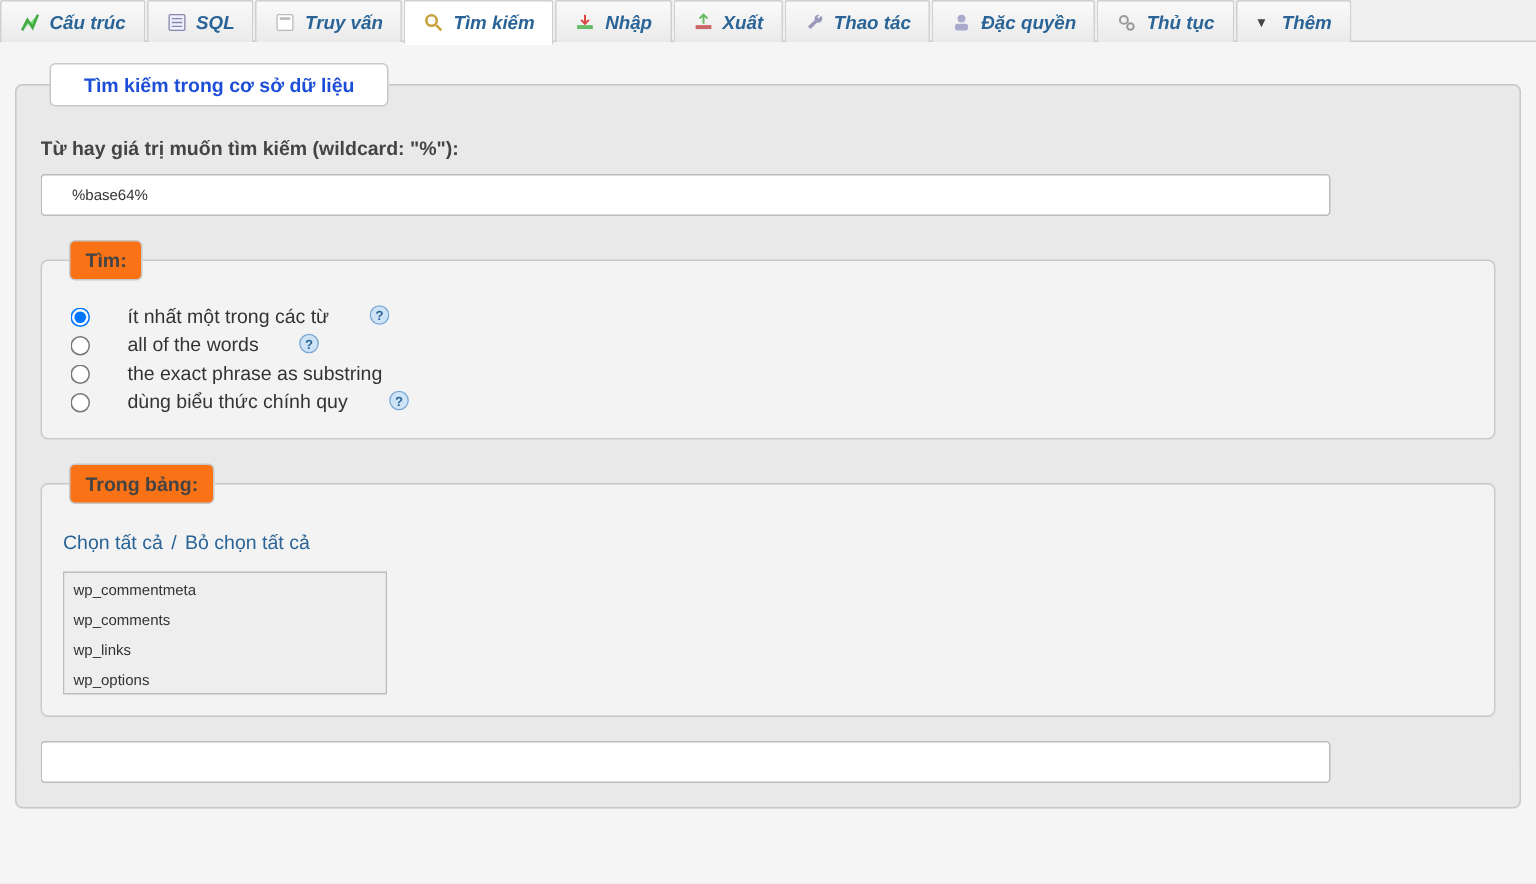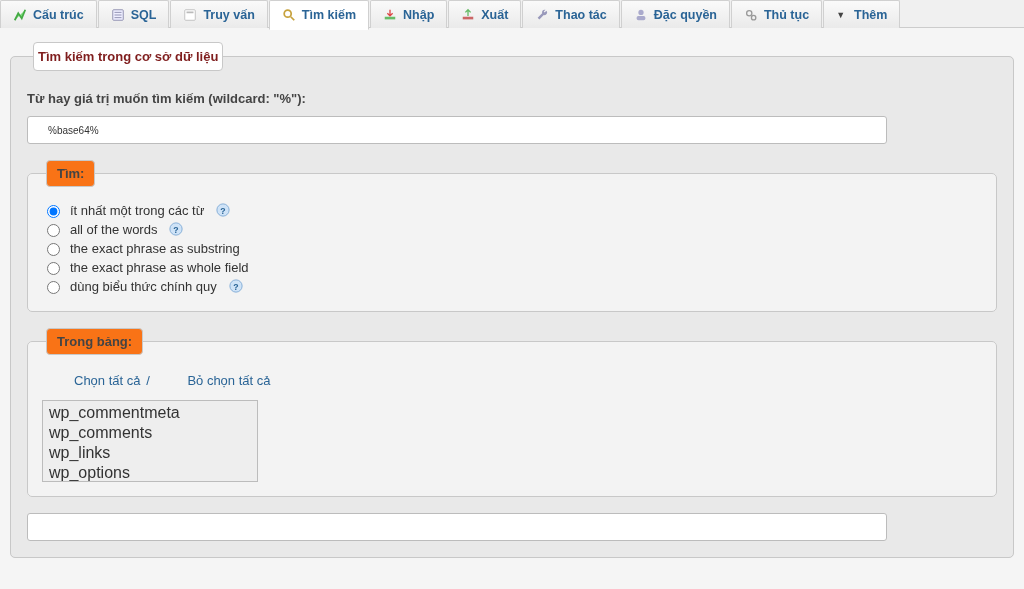--- a/index.html
+++ b/index.html
@@ -25,20 +25,21 @@
     border: 1px solid #d0d0d0;
     border-bottom: none;
     background: linear-gradient(#fafafa, #eaeaea);
     color: #2a6496;
     font-weight: 700;
     cursor: pointer;
     margin-right: 1px;
     height: 28px;
     font-size: 12.5px;
     border-radius: 2px 2px 0 0;
+    font-style: italic;
   }
   .tab.active {
     background: #ffffff;
     height: 30px;
     position: relative;
     z-index: 2;
     margin-bottom: -1px;
     border-bottom: 1px solid #fff;
     color: #2a6496;
   }
@@ -53,23 +54,23 @@
     background: #e9e9e9;
     border-radius: 5px;
     margin: 0 0 14px 0;
     padding: 14px 16px 16px 16px;
     position: relative;
   }
   fieldset.panel > legend {
     background: #fff;
     border: 1px solid #c8c8c8;
     border-radius: 4px;
-    padding: 6px 4px;
+    padding: 6px 22px;
     font-weight: 700;
-    color: #7f1d1d;
+    color: #1d4ed8;
     margin-left: 6px;
   }
   .label-row {
     margin: 6px 0 10px 0;
     color: #444;
     font-weight: bold;
   }
   input[type=text].wide {
     width: 860px;
     max-width: 100%;
@@ -93,46 +94,46 @@
     border: 1px solid #c8c8c8;
     border-radius: 4px;
     padding: 5px 10px;
     font-weight: 700;
     color: #444;
     margin-left: 4px;
   }
   .radio-row {
     display: flex;
     align-items: center;
-    gap: 6px;
+    gap: 21px;
     margin: 3px 0;
     color: #333;
   }
   .radio-row input[type=radio]{ margin-right:4px; }
   .help-icon {
     width: 14px; height:14px; display:inline-block;
     vertical-align: middle;
     margin-left: 6px;
   }
   .links-row { margin: 6px 0 12px 0; }
-  .links-row a { color:#2a6496; text-decoration:none; cursor:pointer;margin-left:32px;}
+  .links-row a { color:#2a6496; text-decoration:none; cursor:pointer;}
   .links-row .sep { color:#2a6496; margin:0 2px;}
   .table-select {
     width: 216px;
     height: 82px;
     overflow-y: scroll;
     overflow-x: hidden;
     border: 1px solid #bcbcbc;
     background: #eee;
     padding: 2px 0;
   }
   .table-select .opt {
     padding: 1px 6px;
     color: #333;
-    font-size: 16px;
+    font-size: 10px;
     cursor: default;
     user-select: none;
     line-height: 18px;
   }
   .col-label { margin: 6px 0 8px 0; color:#444; }
 </style>
 </head>
 <body>
 
 <div class="tabs">
@@ -251,24 +252,20 @@
               <text x="8" y="12" font-size="10" text-anchor="middle" fill="#2a6496" font-weight="bold">?</text>
             </svg>
         </span>
       </div>
       <div class="radio-row">
         <input type="radio" name="find" style="">
         <span>the exact phrase as substring</span>
       </div>
       <div class="radio-row">
         <input type="radio" name="find" style="">
-        <span>the exact phrase as whole field</span>
-      </div>
-      <div class="radio-row">
-        <input type="radio" name="find" style="">
         <span>dùng biểu thức chính quy</span>
         <span class="help-icon">
           <svg viewBox="0 0 16 16">
               <circle cx="8" cy="8" r="7" fill="#cfe3f7" stroke="#7aa7d4"></circle>
               <text x="8" y="12" font-size="10" text-anchor="middle" fill="#2a6496" font-weight="bold">?</text>
             </svg>
         </span>
       </div>
     </fieldset>
 

